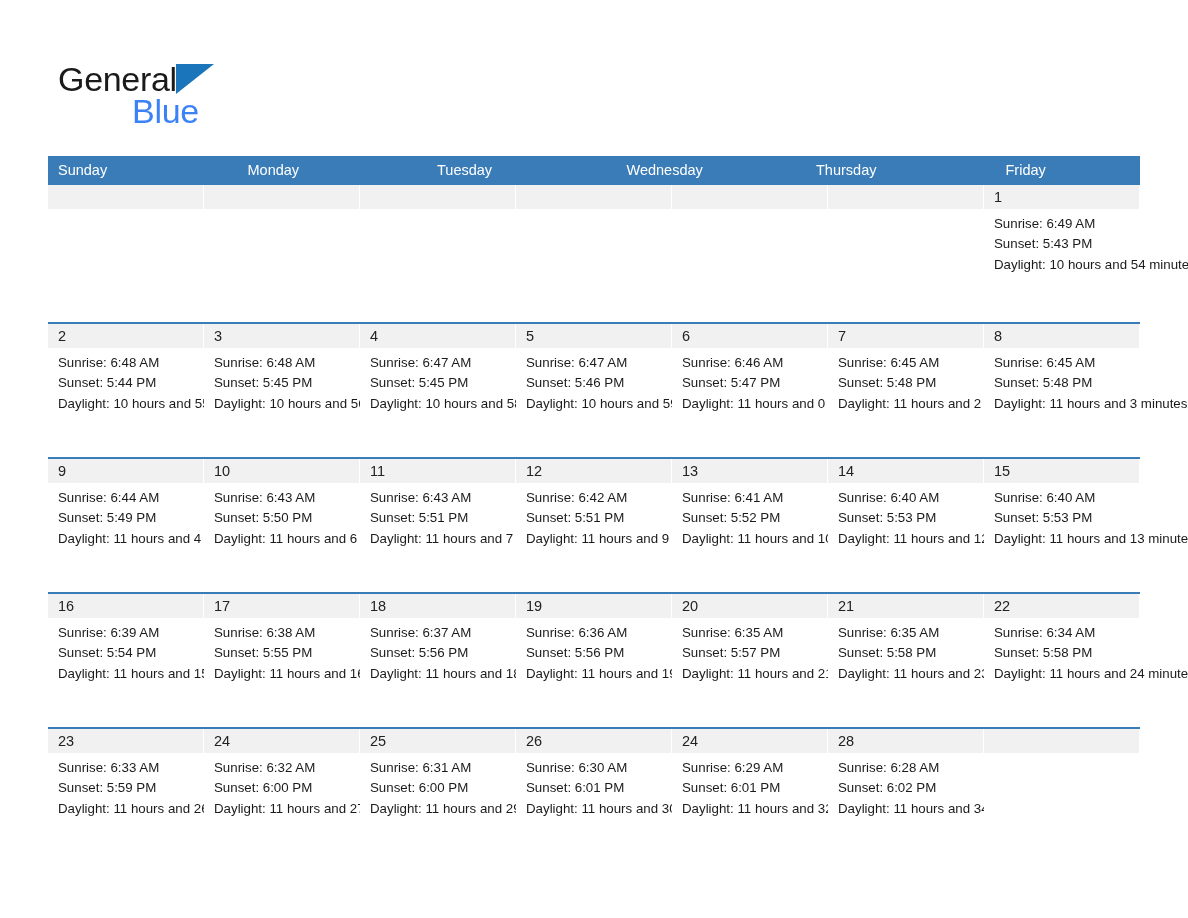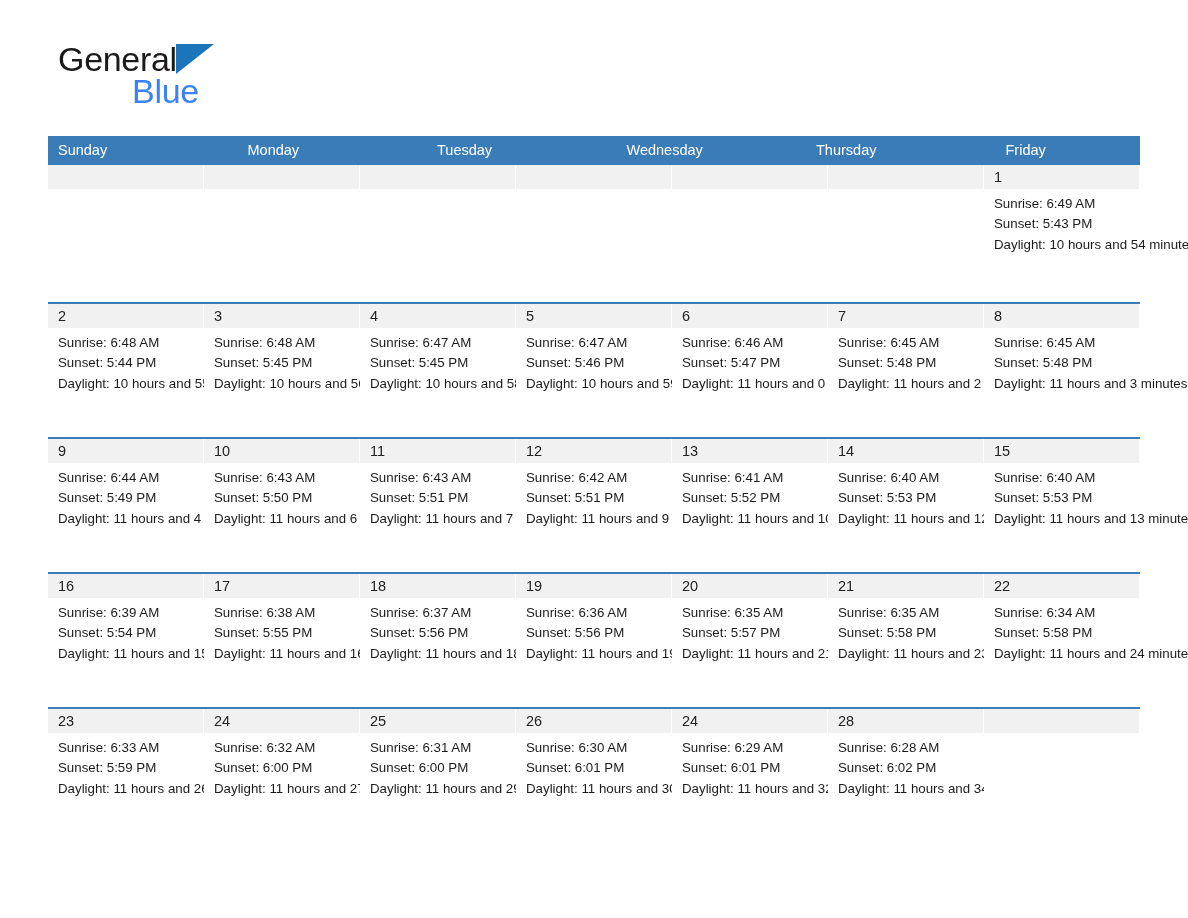--- a/index.html
+++ b/index.html
@@ -6,21 +6,21 @@
   body {
     width: 1188px;
     height: 918px;
     background: #ffffff;
     font-family: "Liberation Sans", sans-serif;
     overflow: hidden;
   }
   .page {
     width: 1188px;
     height: 918px;
-    padding: 24px 48px 0 48px;
+    padding: 44px 48px 0 48px;
     position: relative;
   }
   
   .header {
     display: flex;
     align-items: flex-start;
     justify-content: space-between;
     height: 112px;
   }
   .logo {

